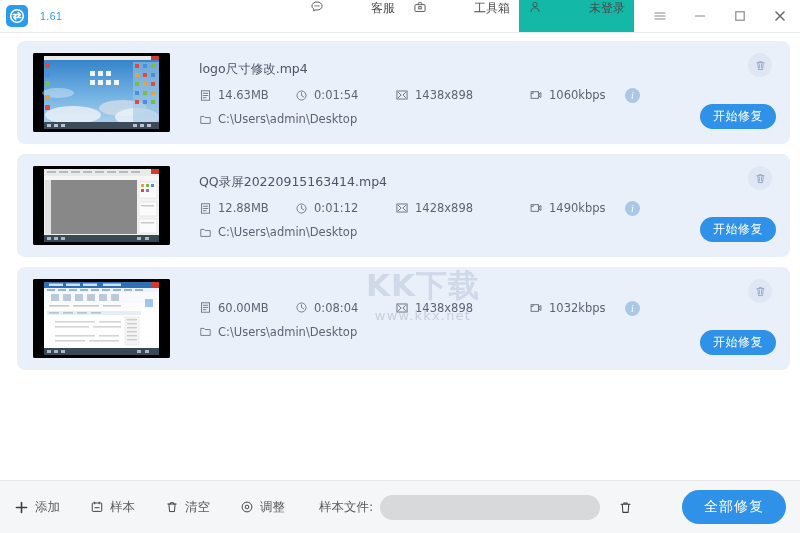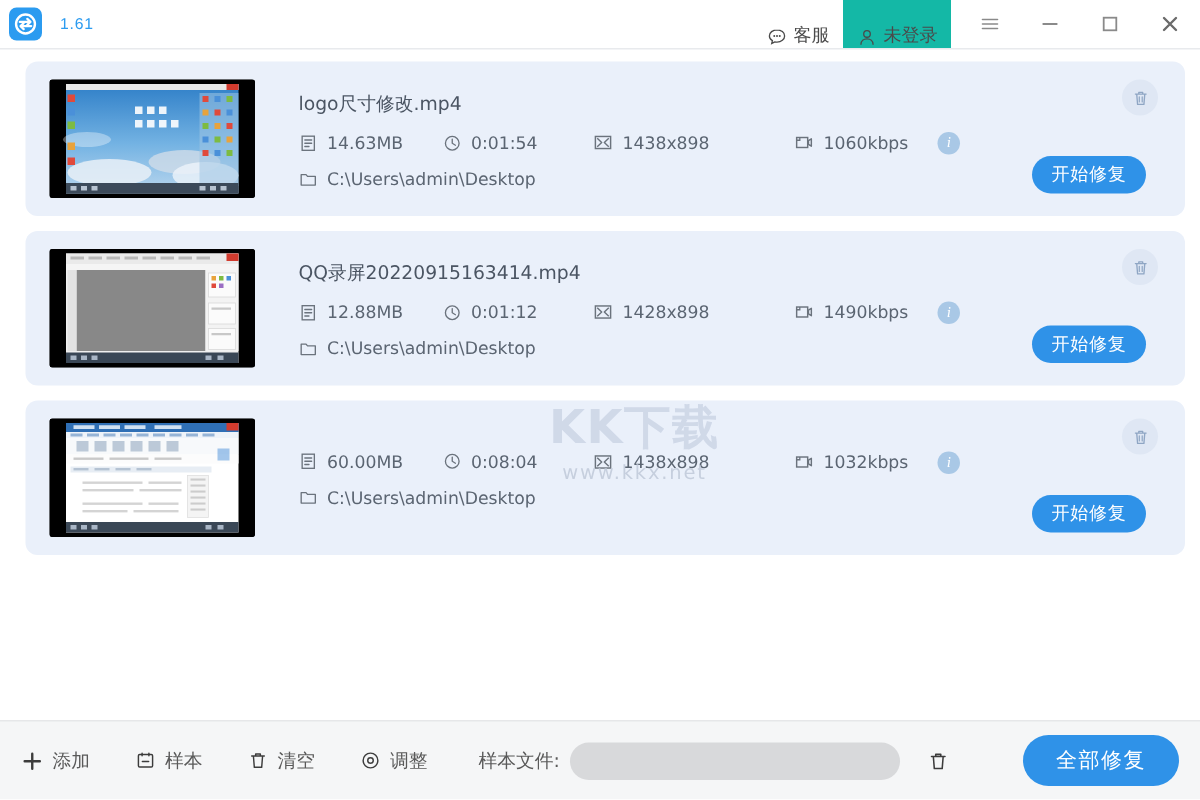--- a/index.html
+++ b/index.html
@@ -45,27 +45,28 @@
     white-space: nowrap;
   }
   .app-version {
     font-size: 10.5px;
     color: #2b9bf0;
     margin-left: 5px;
     letter-spacing: 0.5px;
   }
   .tb-spacer { flex: 1 1 auto; }
   .tb-item {
-    display: flex; align-items: flex-end;
+    display: flex; align-items: flex-start;
     height: 32px;
     padding: 0 9px;
     font-size: 12px;
     color: #4a4a4a;
     white-space: nowrap;
     cursor: default;
+    gap: 43px;
   }
   .tb-item.highlight { background: #14b8a6; }
   .tb-item .tb-ico { margin-right: 4px; display: flex; align-items: center; }
   .tb-ctrl {
     width: 40px; height: 32px;
     display: flex; align-items: center; justify-content: center;
     color: #8a8a8a;
   }
   .tb-ctrl.first { margin-left: 6px; }
 
@@ -159,21 +160,21 @@
     position: absolute;
     right: 4px; top: 12px;
     width: 24px; height: 24px;
     border-radius: 50%;
     background: #dfe7f4;
     display: flex; align-items: center; justify-content: center;
     cursor: pointer;
   }
   .fix-btn {
     position: absolute;
-    right: 12px; bottom: 15px;
+    right: 0px; bottom: 15px;
     width: 76px; height: 25px;
     border-radius: 13px;
     background: #2f92e8;
     color: #ffffff;
     font-size: 12px;
     display: flex; align-items: center; justify-content: center;
     cursor: pointer;
     border: none;
     font-family: "DejaVu Sans", "Liberation Sans", sans-serif;
     letter-spacing: 0.5px;
@@ -286,20 +287,30 @@
         <svg width="14" height="14" viewBox="0 0 16 16">
           <path d="M8 2.2c-3.2 0-5.8 2-5.8 4.6 0 1.5.9 2.8 2.3 3.6l-.5 2.1 2.3-1.2c.5.1 1.1.2 1.7.2 3.2 0 5.8-2 5.8-4.7S11.2 2.2 8 2.2z" fill="none" stroke="#4a4a4a" stroke-width="1"></path>
           <circle cx="5.9" cy="6.8" r="0.75" fill="#4a4a4a"></circle>
           <circle cx="8" cy="6.8" r="0.75" fill="#4a4a4a"></circle>
           <circle cx="10.1" cy="6.8" r="0.75" fill="#4a4a4a"></circle>
         </svg>
       </span>
       <span>客服</span>
     </div>
 
+    <div class="tb-item">
+      <span class="tb-ico">
+        <svg width="14" height="14" viewBox="0 0 16 16">
+          <rect x="2.2" y="5.3" width="11.6" height="7.8" rx="1" fill="none" stroke="#4a4a4a" stroke-width="1"></rect>
+          <path d="M6 5.3V3.9a1 1 0 0 1 1-1h2a1 1 0 0 1 1 1v1.4" fill="none" stroke="#4a4a4a" stroke-width="1"></path>
+          <rect x="6.6" y="7.6" width="2.8" height="2.6" fill="none" stroke="#4a4a4a" stroke-width="1"></rect>
+        </svg>
+      </span>
+      <span>工具箱</span>
+    </div>
 
     <div class="tb-item highlight">
       <span class="tb-ico">
         <svg width="14" height="14" viewBox="0 0 16 16">
           <circle cx="8" cy="5.3" r="2.5" fill="none" stroke="#4a4a4a" stroke-width="1"></circle>
           <path d="M3.4 13.2c0-2.6 2.1-4.2 4.6-4.2s4.6 1.6 4.6 4.2" fill="none" stroke="#4a4a4a" stroke-width="1" stroke-linecap="round"></path>
         </svg>
       </span>
       <span>未登录</span>
     </div>

